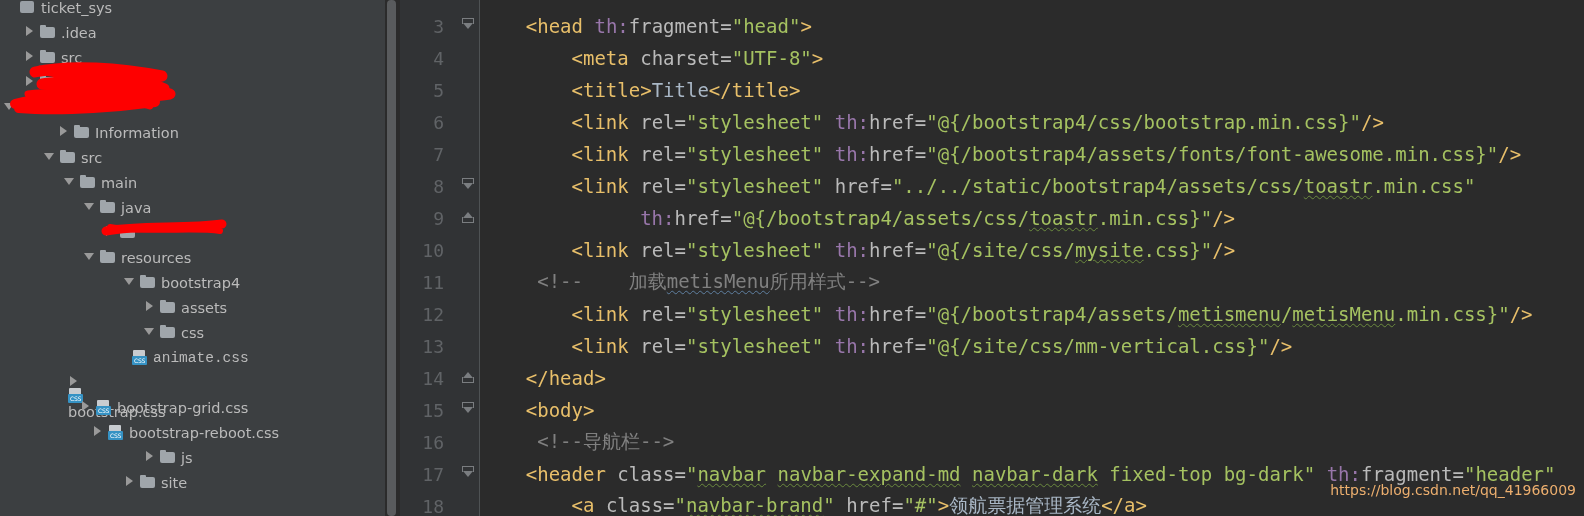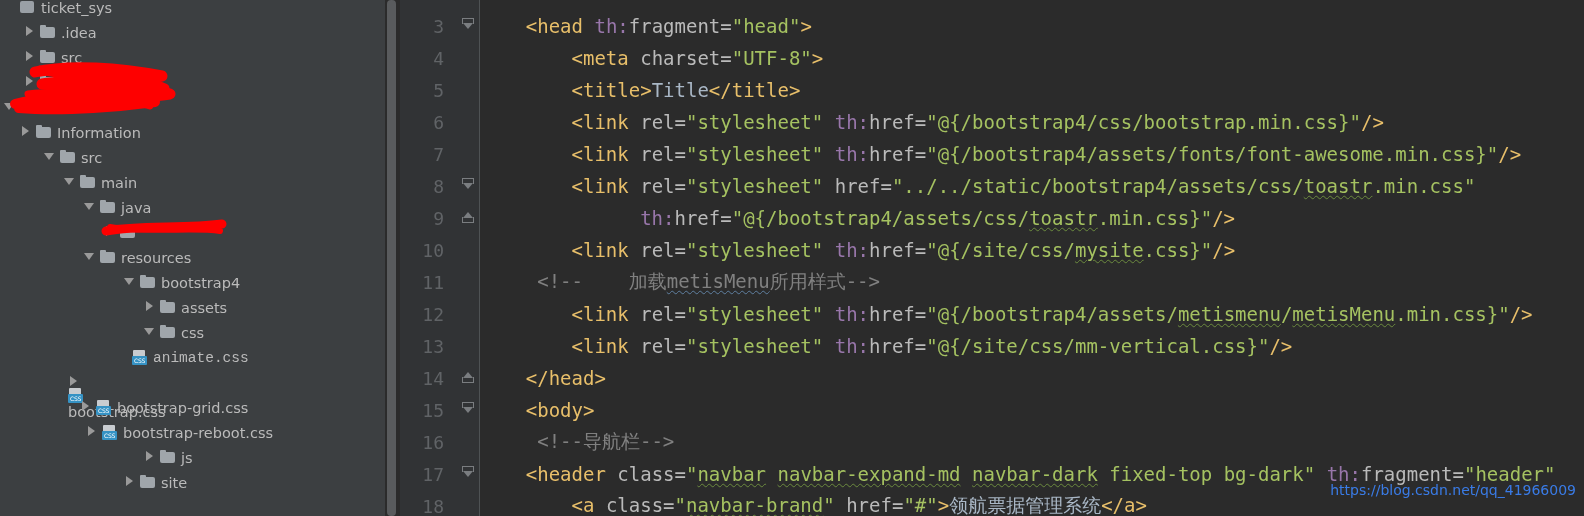--- a/index.html
+++ b/index.html
@@ -264,21 +264,21 @@
     text-decoration-color: #5f7fa0;
     text-decoration-thickness: 1px;
     text-underline-offset: 2px;
   }
 
   
   #watermark {
     position: absolute;
     right: 8px;
     bottom: 18px;
-    color: #3b82f6;
+    color: #fdba74;
     font-size: 14px;
     font-family: "DejaVu Sans", sans-serif;
     opacity: 0.92;
     white-space: nowrap;
   }
 </style>
 </head>
 <body>
 
 <div id="app">
@@ -303,21 +303,21 @@
         <div class="trow" style="padding-left: 24px;">
           <span class="twist closed"></span>
           <span class="ficon folder"></span>
           <span class="tlabel" style="color: rgb(143, 146, 149);"></span>
         </div>
         <div class="trow" style="padding-left: 4px;">
           <span class="twist open"></span>
           <span class="ficon module"></span>
           <span class="tlabel" style="color: rgb(143, 146, 149);"></span>
         </div>
-        <div class="trow" style="padding-left: 20px;">
+        <div class="trow" style="padding-left: 58px;">
           <span class="twist closed"></span>
           <span class="ficon folder"></span>
           <span class="tlabel">Information</span>
         </div>
         <div class="trow" style="padding-left: 44px;">
           <span class="twist open"></span>
           <span class="ficon folder"></span>
           <span class="tlabel">src</span>
         </div>
         <div class="trow" style="padding-left: 64px;">
@@ -363,21 +363,21 @@
         <div class="trow" style="padding-left: 68px; flex-direction: column;">
           <span class="twist closed"></span>
           <span class="ficon css"></span>
           <span class="tlabel">bootstrap.css</span>
         </div>
         <div class="trow" style="padding-left: 80px;">
           <span class="twist closed"></span>
           <span class="ficon css"></span>
           <span class="tlabel">bootstrap-grid.css</span>
         </div>
-        <div class="trow" style="padding-left: 86px;">
+        <div class="trow" style="padding-left: 68px; margin-left: 24px;">
           <span class="twist closed"></span>
           <span class="ficon css"></span>
           <span class="tlabel">bootstrap-reboot.css</span>
         </div>
         <div class="trow" style="padding-left: 144px;">
           <span class="twist closed"></span>
           <span class="ficon folder"></span>
           <span class="tlabel">js</span>
         </div>
         <div class="trow" style="padding-left: 124px;">

